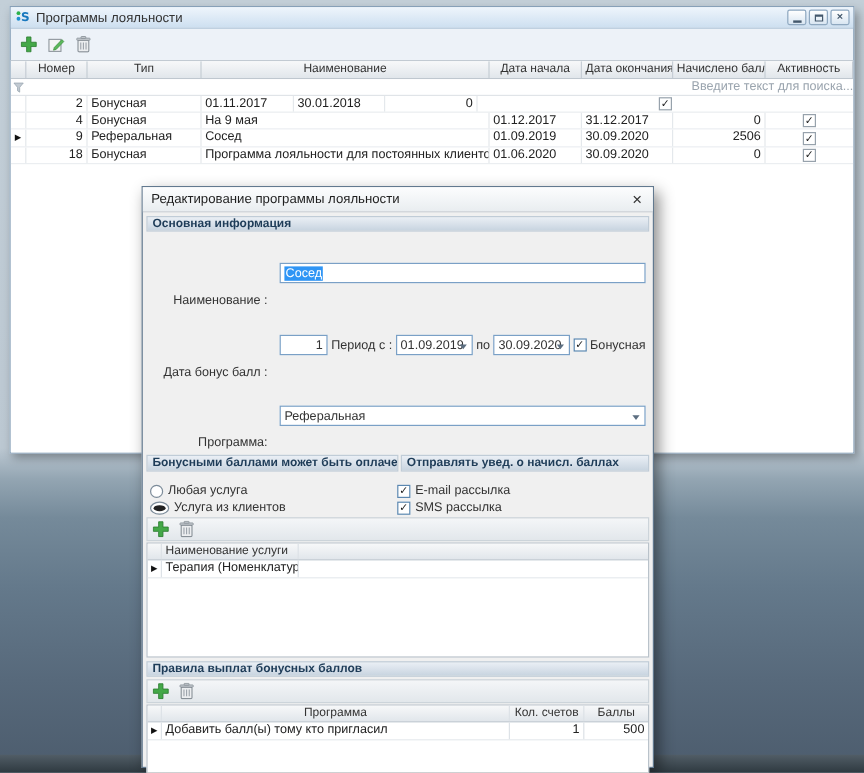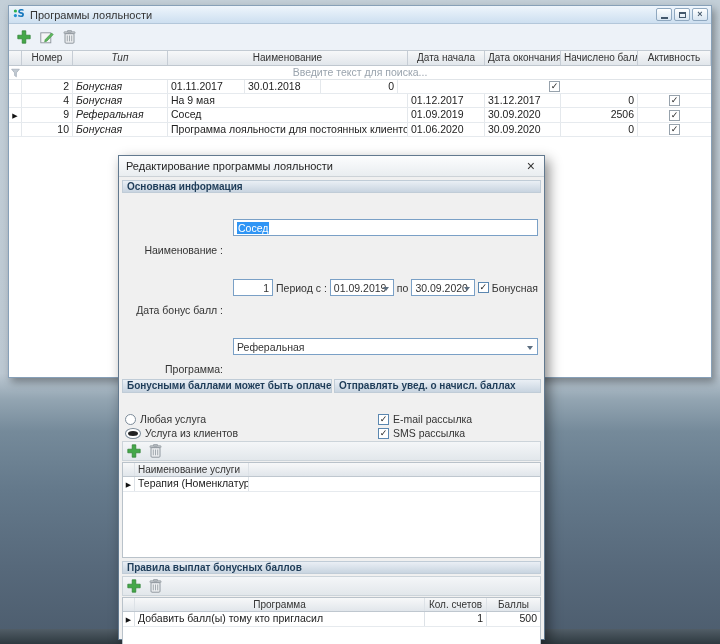--- a/index.html
+++ b/index.html
@@ -26,31 +26,31 @@
   .glyph-close { font-size:9px; color:#44586c; line-height:1; font-weight:bold; }
 
   .toolbar { flex:0 0 26px; display:flex; align-items:center; gap:9px; padding:0 8px; }
   .tb-btn { display:flex; align-items:center; justify-content:center; cursor:default; }
 
   .grid { flex:1; display:flex; flex-direction:column; background:#fff; border-top:1px solid #c2cad2; overflow:hidden; }
   .gc { padding:0 3px; line-height:13px; font-size:10.5px; white-space:nowrap; overflow:hidden;
     border-right:1px solid #e4e8ec; }
   .c-ind  { flex:0 0 13px; padding:0; text-align:center; }
   .c-num  { flex:0 0 51px; text-align:right; }
-  .c-type { flex:0 0 95px;font-style:italic; }
+  .c-type { flex:0 0 95px; }
   .c-name { flex:0 0 240px; }
   .c-ds   { flex:0 0 77px; }
   .c-de   { flex:0 0 76px; }
   .c-pts  { flex:0 0 77px; text-align:right; }
   .c-act  { flex:1 1 auto; border-right:none; display:flex; align-items:center; justify-content:center; }
   .g-head { display:flex; flex:0 0 15px; background:linear-gradient(#f7f8f9,#e1e6eb); border-bottom:1px solid #bfc7cf; }
   .g-head .gc { text-align:center; font-size:10px; color:#333; line-height:14px; border-right:1px solid #c6cdd5; }
   .g-filter { display:flex; flex:0 0 14px; align-items:center; position:relative; border-bottom:1px solid #e0e4e8; background:#fff; }
   .funnel { position:absolute; left:2px; top:2px; }
-  .filter-text { flex:1; text-align:center; color:#9aa4ae; font-size:10.5px; line-height:13px; }
+  .filter-text { flex:1; text-align:right; color:#9aa4ae; font-size:10.5px; line-height:13px; }
   .g-row { display:flex; flex:0 0 14px; border-bottom:1px solid #e6eaee; background:#fff; }
   .marker { font-size:7px; line-height:13px; color:#111; }
   .cb { width:11px; height:11px; border:1px solid #97a2ac; background:#fff; display:inline-flex;
     align-items:center; justify-content:center; flex:0 0 auto; }
   .cb .tick { font-size:9px; line-height:9px; color:#1c1c1c; }
   .cb.blue { border-color:#5b87b0; }
   .grid-fill { flex:1; background:#fff; }
 
   
   .dialog { position:absolute; left:118px; top:155px; width:427px; height:485px; z-index:30;
@@ -77,21 +77,21 @@
   .inp.grow { flex:1 1 auto; }
   .inp.num { flex:0 0 40px; justify-content:flex-end; }
   .inp.date { flex:0 0 64px; position:relative; padding-right:12px; }
   .sel { position:relative; padding-right:14px; }
   .chev { position:absolute; right:4px; top:7px; width:0; height:0;
     border:3px solid transparent; border-top:4px solid #5c6e80; }
   .mini-label { margin:0 3px; }
   .active-group { margin-left:auto; display:flex; align-items:center; gap:3px; }
   .seltext { background:#2f95f5; color:#fff; padding:0 1px; }
 
-  .opts { display:flex; margin:18px 6px 0; flex:0 0 28px;gap:47px; }
+  .opts { display:flex; margin:8px 6px 0; flex:0 0 28px; }
   .opts-left { width:206px; }
   .opts-right { flex:1; }
   .opt-row { display:flex; align-items:center; height:12px; margin-top:2px; gap:4px; font-size:10.5px; color:#333; white-space:nowrap; }
   .radio { width:11px; height:11px; border:1px solid #7d8c9a; border-radius:50%; background:#fff; position:relative; flex:0 0 auto; }
   .radio.sel::after { content:""; position:absolute; inset:2px; background:#222; border-radius:50%; }
 
   .dlg-toolbar { flex:0 0 20px; margin:2px 3px 0; display:flex; align-items:center; gap:8px; padding:0 4px;
     background:linear-gradient(#f4f6f8,#e2e7eb); border:1px solid #ccd4da; }
 
   .svc-grid { flex:0 0 96px; margin:1px 3px 0; background:#fff; border:1px solid #b9c2ca;
@@ -223,21 +223,21 @@
       <div class="gc c-pts">2506</div>
       <div class="gc c-act">
           <span class="cb">
             <span class="tick">✓</span>
           </span>
         </div>
     </div>
 
     <div class="g-row">
       <div class="gc c-ind"></div>
-      <div class="gc c-num">10</div>
+      <div class="gc c-num">18</div>
       <div class="gc c-type">Бонусная</div>
       <div class="gc c-name">Программа лояльности для постоянных клиентов</div>
       <div class="gc c-ds">01.06.2020</div>
       <div class="gc c-de">30.09.2020</div>
       <div class="gc c-pts">0</div>
       <div class="gc c-act">
           <span class="cb">
             <span class="tick">✓</span>
           </span>
         </div>

